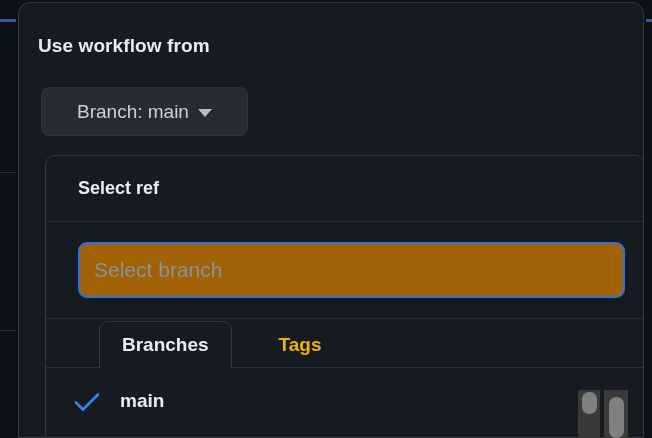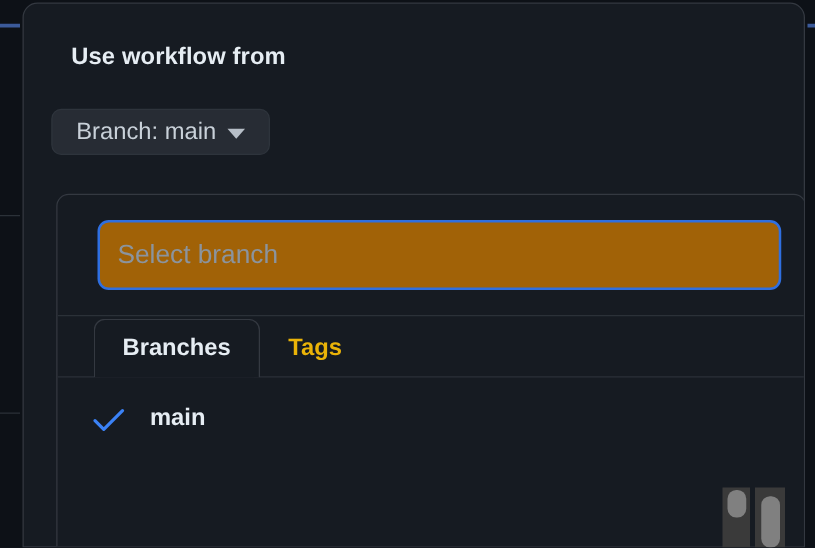--- a/index.html
+++ b/index.html
@@ -43,35 +43,35 @@
     background: #161b22;
     border: 1px solid #343941;
     border-top-left-radius: 12px;
     border-top-right-radius: 12px;
     box-sizing: border-box;
     overflow: hidden;
   }
 
   #dialog-title {
     position: absolute;
-    left: 38px;
+    left: 19px;
     top: 32px;
     font-size: 19px;
     font-weight: bold;
     color: #e6edf3;
     letter-spacing: .1px;
   }
 
   
   #branch-button {
     position: absolute;
     left: 22px;
     top: 84px;
-    height: 37px;
-    padding: 0 19px;
+    height: 49px;
+    padding: 0 35px;
     display: flex;
     align-items: center;
     gap: 9px;
     background: #272c34;
     border: 1px solid #2e343c;
     border-radius: 8px;
     box-sizing: border-box;
     cursor: pointer;
     text-align: center;
   }
@@ -151,20 +151,21 @@
   .ref-tab {
     height: 47px;
     display: flex;
     align-items: center;
     padding: 0 22px;
     font-size: 19px;
     box-sizing: border-box;
     cursor: pointer;
     border: 1px solid transparent;
     border-bottom: none;
+    margin-left: 24px;
   }
   .ref-tab.selected {
     background: #161b22;
     color: #e6edf3;
     font-weight: bold;
     border-color: #343941;
     border-top-left-radius: 9px;
     border-top-right-radius: 9px;
   }
   .ref-tab.unselected {
@@ -224,20 +225,23 @@
 
   <div id="dialog-title">Use workflow from</div>
 
   <div id="branch-button">
     <span id="branch-button-label">Branch: main</span>
     <span class="caret-down"></span>
   </div>
 
   <div id="select-ref-panel">
 
+    <div id="select-ref-header">
+      <span id="select-ref-title">Select ref</span>
+    </div>
 
     <div id="search-row">
       <input id="branch-search-input" type="text" autofocus="" placeholder="Select branch" style="">
     </div>
 
     <div id="ref-tabs">
       <div class="ref-tab selected">
         <span>Branches</span>
       </div>
       <div class="ref-tab unselected">

